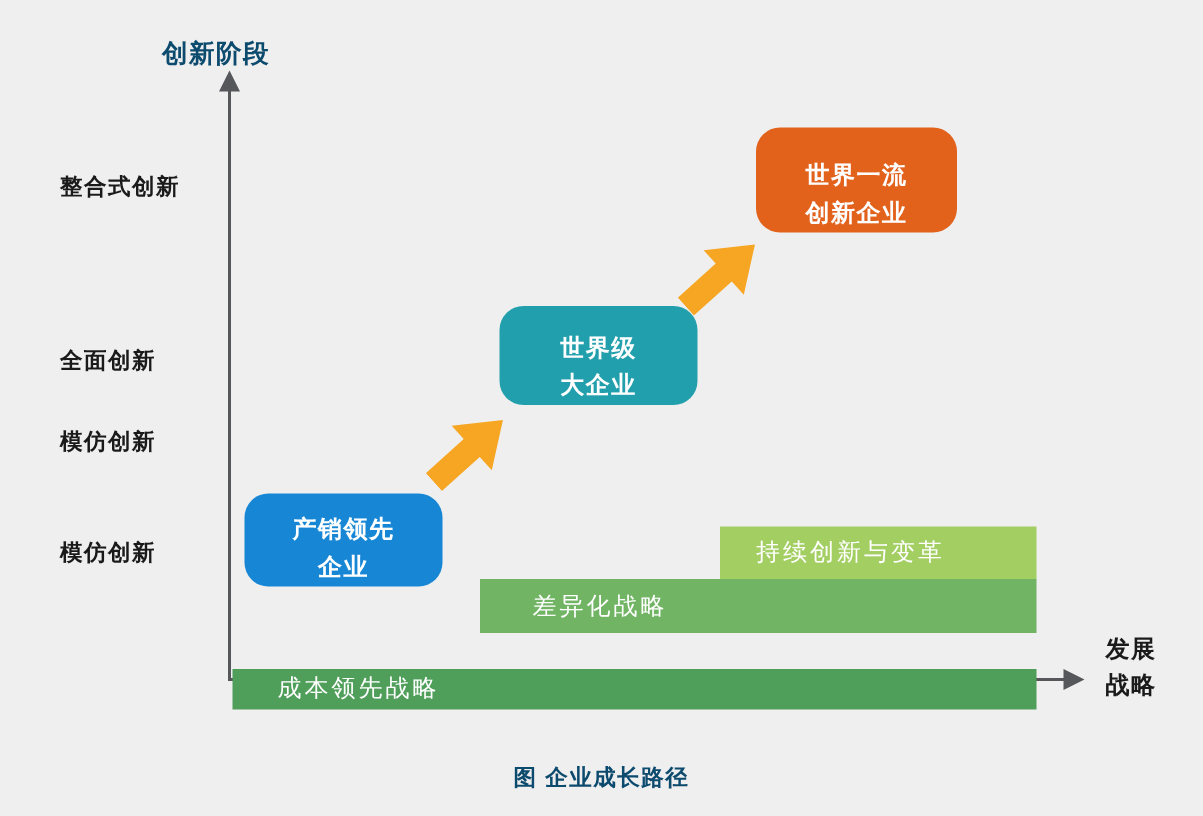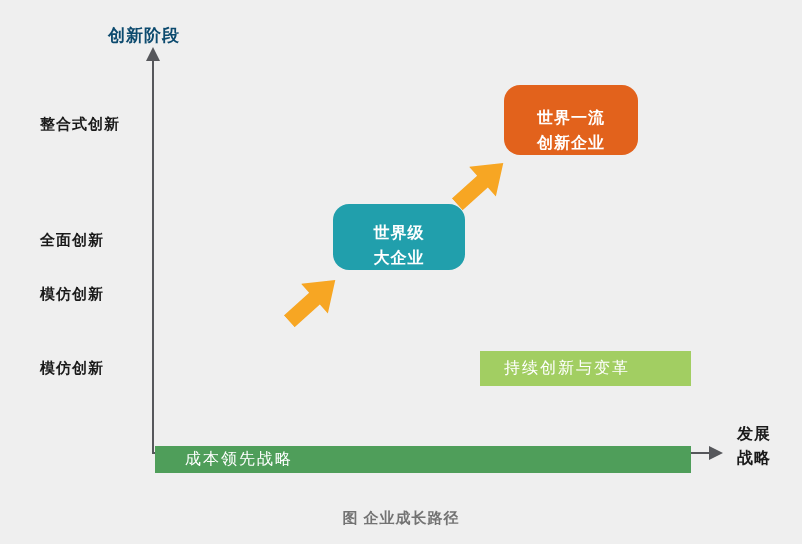--- a/index.html
+++ b/index.html
@@ -71,21 +71,21 @@
   .box-orange { left: 504px; top:  85px; width: 134px; height: 70px; }
 
   
   .arrow { position: absolute; width: 64px; height: 40px; }
   .arrow-1 { left: 281px; top: 280px; transform: rotate(-42deg); }
   .arrow-2 { left: 449px; top: 163px; transform: rotate(-42deg); }
 
   .caption {
     position: absolute; left: 0; top: 509px; width: 802px;
     text-align: center; font-size: 15px; font-weight: bold;
-    color: #737373; letter-spacing: 1px;
+    color: #0c4a6e; letter-spacing: 1px;
   }
 </style>
 </head>
 <body>
 
 <div class="canvas" style="background: rgb(239, 239, 239);">
 
   <div class="y-title">创新阶段</div>
   <div class="axis-line y-line"></div>
   <div class="y-arrowhead"></div>
@@ -98,24 +98,31 @@
   <div class="axis-line x-line"></div>
   <div class="x-arrowhead"></div>
   <div class="x-title">
     <div>发展</div>
     <div>战略</div>
   </div>
 
   <div class="bar bar-bottom" style="background: rgb(79, 158, 90);">
     <span>成本领先战略</span>
   </div>
+  <div class="bar bar-middle" style="background: rgb(112, 180, 100);">
+    <span>差异化战略</span>
+  </div>
   <div class="bar bar-top" style="background: rgb(162, 206, 98);">
     <span>持续创新与变革</span>
   </div>
 
+  <div class="box box-blue" style="background: rgb(23, 135, 213);">
+    <span>产销领先</span>
+    <span>企业</span>
+  </div>
   <div class="box box-teal" style="background: rgb(33, 159, 172);">
     <span>世界级</span>
     <span>大企业</span>
   </div>
   <div class="box box-orange" style="background: rgb(226, 98, 28);">
     <span>世界一流</span>
     <span>创新企业</span>
   </div>
 
   <svg class="arrow arrow-1" viewBox="0 0 64 40">

